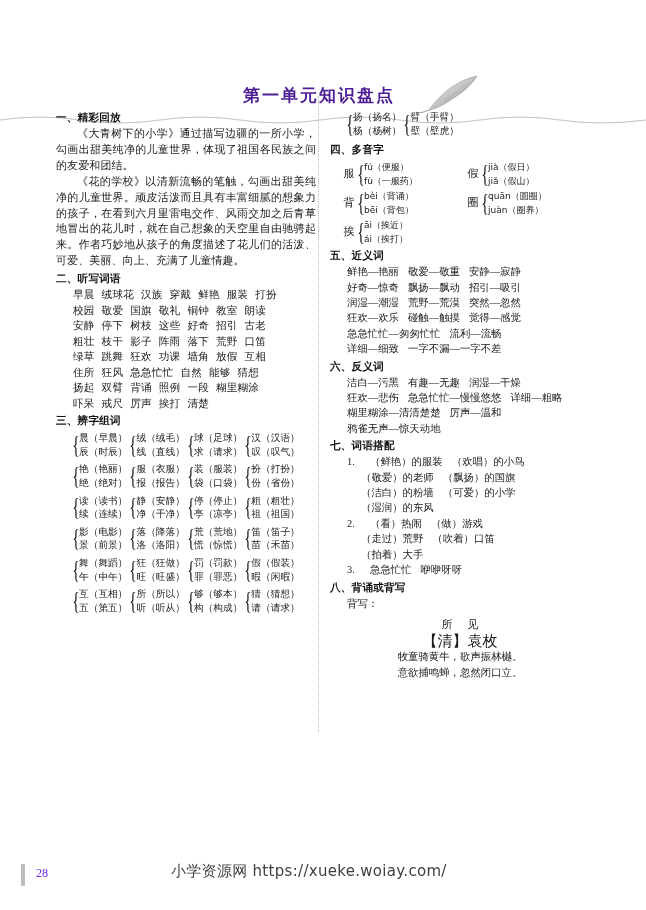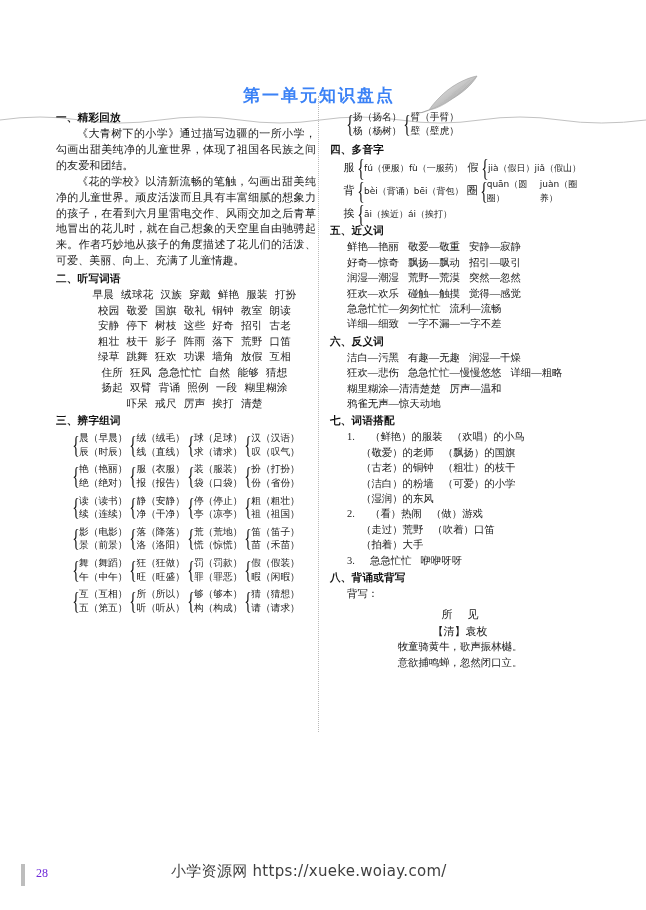--- a/index.html
+++ b/index.html
@@ -29,21 +29,21 @@
     width: 646px;
     height: 58px;
   }
   .header-title {
     position: absolute;
     left: 243px;
     top: 50px;
     font-size: 17px;
     font-weight: bold;
     letter-spacing: 2px;
-    color: #3b82f6;
+    color: #4c1d95;
     font-family: "Liberation Sans", "DejaVu Sans", sans-serif;
     white-space: nowrap;
   }
   .quill-icon {
     position: absolute;
     left: 414px;
     top: 38px;
     width: 80px;
     height: 46px;
   }
@@ -102,21 +102,20 @@
     letter-spacing: 0.1px;
   }
 
   
   .word-row {
     padding-left: 17px;
     font-size: 10.6px;
     line-height: 15.5px;
     white-space: nowrap;
     letter-spacing: 0.2px;
-    text-align: center;
   }
   .word-row span { margin-right: 7px; }
   .word-row span:last-child { margin-right: 0; }
 
   
   .bz-block { padding-left: 16px; margin-top: 2px; }
   .bz-row {
     display: flex;
     margin-bottom: 4px;
     white-space: nowrap;
@@ -152,21 +151,21 @@
     width: 130px;
   }
   .dyz-char {
     font-size: 11px;
     margin-right: 1px;
     width: 14px;
     text-align: center;
   }
   .dyz-readings {
     display: flex;
-    flex-direction: row;
+    flex-direction: column;
     font-size: 9.7px;
     line-height: 14px;
   }
   .pinyin {
     font-family: "DejaVu Sans", sans-serif;
     font-size: 9px;
   }
 
   
   .syn-row {
@@ -189,21 +188,21 @@
   .bs-label { padding-left: 17px; font-size: 10.4px; line-height: 16px; }
   .poem { margin-top: 4px; text-align: center; }
   .poem-title {
     font-weight: normal;
     font-size: 11px;
     letter-spacing: 6px;
     padding-left: 6px;
     line-height: 17px;
     font-family: "Liberation Sans", "DejaVu Sans", sans-serif;
   }
-  .poem-author { font-size: 11px; line-height: 16px; }
+  .poem-author { font-size: 15px; line-height: 16px; }
   .poem-line { font-size: 10.4px; line-height: 16px; }
 
   
   .page-number {
     position: absolute;
     left: 36px;
     top: 866px;
     font-size: 12px;
     color: #6d28d9;
     font-family: "Liberation Serif", serif;
@@ -555,21 +554,20 @@
           <div class="syn-row"><span>洁白—污黑</span><span>有趣—无趣</span><span>润湿—干燥</span></div>
           <div class="syn-row"><span>狂欢—悲伤</span><span>急急忙忙—慢慢悠悠</span><span>详细—粗略</span></div>
           <div class="syn-row"><span>糊里糊涂—清清楚楚</span><span>厉声—温和</span></div>
           <div class="syn-row"><span>鸦雀无声—惊天动地</span></div>
         </div>
 
       <div class="sec-head">七、词语搭配</div>
       <div id="collocations">
           <div class="dp-item dp-inline"><span class="dp-num">1.</span><span>（鲜艳）的服装</span><span>（欢唱）的小鸟</span></div>
           <div class="dp-sub"><span>（敬爱）的老师</span><span>（飘扬）的国旗</span></div>
-          <div class="dp-sub"><span>（古老）的铜钟</span><span>（粗壮）的枝干</span></div>
           <div class="dp-sub"><span>（洁白）的粉墙</span><span>（可爱）的小学</span></div>
           <div class="dp-sub"><span>（湿润）的东风</span></div>
           <div class="dp-item dp-inline"><span class="dp-num">2.</span><span>（看）热闹</span><span>（做）游戏</span></div>
           <div class="dp-sub"><span>（走过）荒野</span><span>（吹着）口笛</span></div>
           <div class="dp-sub"><span>（拍着）大手</span></div>
           <div class="dp-item dp-inline"><span class="dp-num">3.</span><span>急急忙忙</span><span>咿咿呀呀</span></div>
         </div>
 
       <div class="sec-head">八、背诵或背写</div>
       <div class="bs-label">背写：</div>

